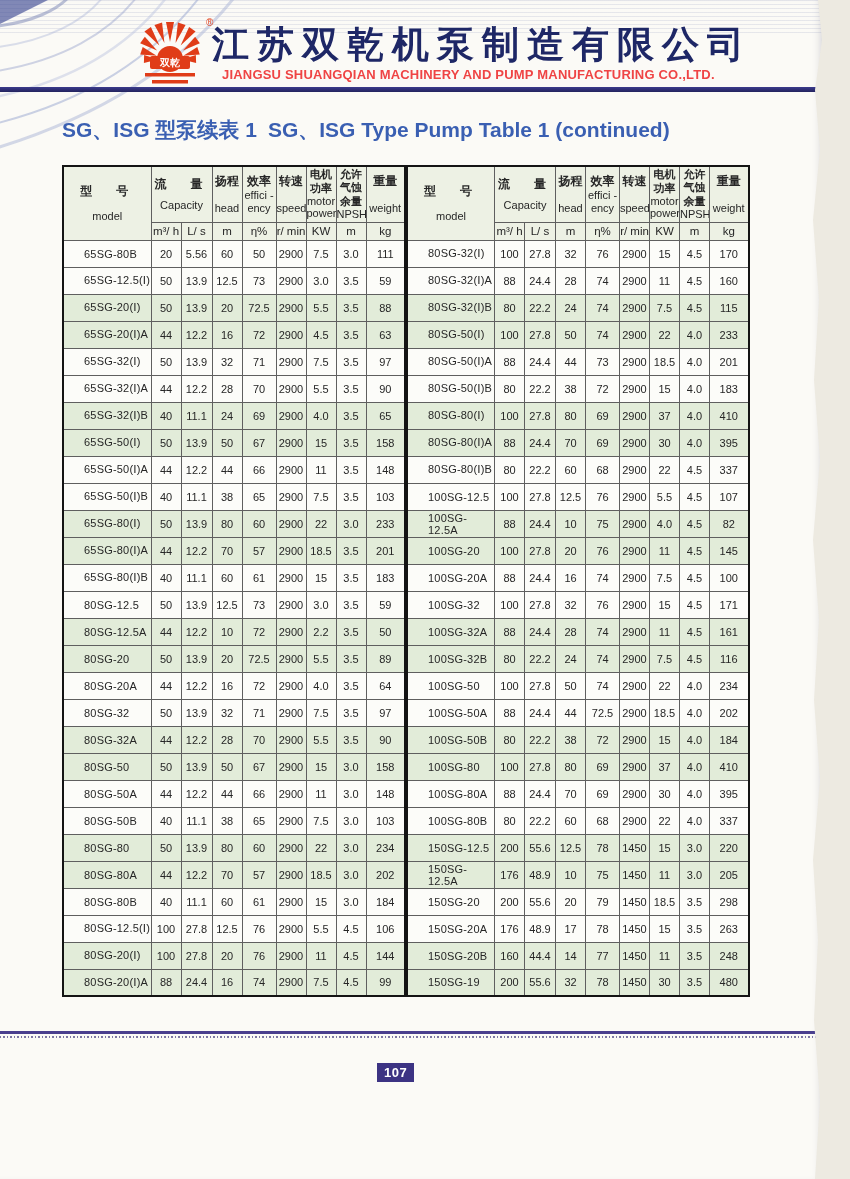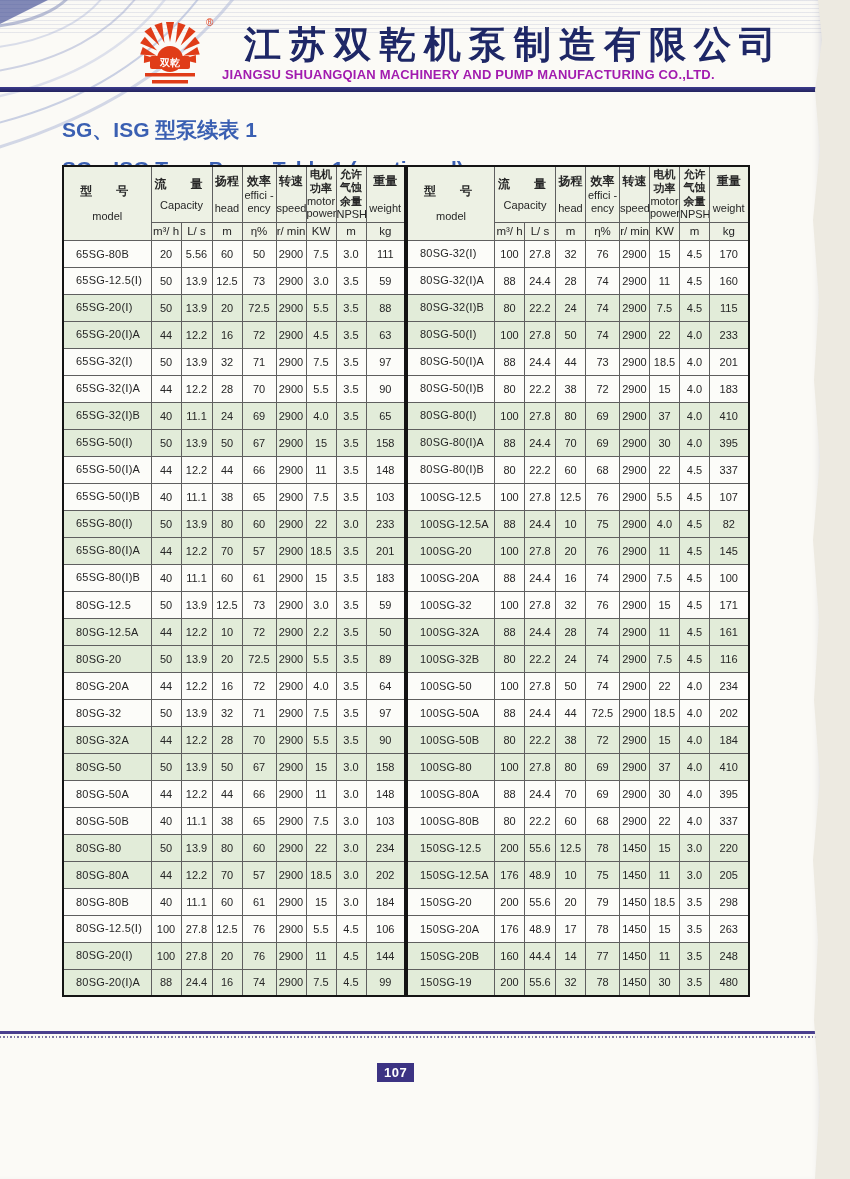--- a/index.html
+++ b/index.html
@@ -14,35 +14,35 @@
     clip-path:polygon(0 0,818px 0,822px 40px,815px 90px,820px 150px,813px 220px,819px 300px,814px 380px,820px 460px,813px 540px,819px 620px,814px 700px,820px 780px,813px 860px,818px 940px,814px 1020px,820px 1100px,815px 1179px,0 1179px);
     box-shadow:inset -7px 0 9px -6px rgba(90,90,120,.28);
   }
   .top-streaks{
     position:absolute;left:0;top:0;width:822px;height:34px;opacity:.5;
     background:repeating-linear-gradient(180deg, rgba(108,118,168,.30) 0 1px, rgba(255,255,255,0) 1px 4px);
   }
   .swirl{position:absolute;left:0;top:0;}
   .logo{position:absolute;left:126px;top:14px;}
   .company-cn{
-    position:absolute;left:244px;top:20px;width:480px;
+    position:absolute;left:212px;top:20px;width:480px;
     font-family:"DejaVu Serif", serif;font-weight:bold;font-size:37px;
     color:#1e2766;letter-spacing:8px;white-space:nowrap;
   }
   .company-en{
     position:absolute;left:222px;top:67px;width:480px;text-align:center;
-    font-size:13px;font-weight:bold;letter-spacing:.2px;color:#a21caf;white-space:nowrap;
+    font-size:13px;font-weight:bold;letter-spacing:.2px;color:#ef4444;white-space:nowrap;
   }
   .header-rule{
     position:absolute;left:0;top:87px;width:822px;height:5px;
     background:linear-gradient(180deg,#3b3b8c,#23235e);
   }
   .page-title{
     position:absolute;left:62px;top:116px;display:flex;gap:11px;
-    font-weight:bold;font-size:21px;color:#3a5fb2;white-space:nowrap;flex-direction:column;
+    font-weight:bold;font-size:21px;color:#3a5fb2;white-space:nowrap;
   }
   .table-wrap{position:absolute;left:62px;top:165px;display:flex;}
   table.pump-table{
     border-collapse:collapse;table-layout:fixed;width:342px;
     border:2px solid #141414;background:#fcfcf8;
   }
   table.pump-table.right-half{margin-left:-1px;border-left:3px solid #141414;}
   .pump-table th,.pump-table td{
     border:1px solid #5f5f5f;padding:0;text-align:center;vertical-align:middle;
     color:#262626;overflow:hidden;
@@ -55,21 +55,21 @@
   .pump-table tbody tr.white td{background:#fcfcf9;}
   .pump-table .cn{font-size:12px;font-weight:bold;line-height:1.2;}
   .pump-table .en{font-size:11px;line-height:1.15;}
   .th-model .cn{margin-bottom:12px;letter-spacing:6px;}
   .th-capacity .cn{margin-bottom:8px;letter-spacing:6px;text-align:center;}
   .th-head .cn,.th-speed .cn,.th-weight .cn{margin-bottom:14px;}
   .th-efficiency .cn{margin-bottom:1px;}
   .th-motor_power .cn,.th-npsh .cn{font-size:11px;}
   .pump-table th.unit{font-size:11.5px;font-weight:normal;}
   .pump-table td{font-size:11px;}
-  .pump-table td.model-cell{text-align:left;padding-left:12px;letter-spacing:.2px;font-size:11px;}
+  .pump-table td.model-cell{text-align:left;padding-left:20px;letter-spacing:.2px;font-size:11px;}
   .footer-rule{position:absolute;left:0;top:1031px;width:822px;height:3px;background:#4a3f8e;}
   .footer-dotted{
     position:absolute;left:0;top:1036px;width:822px;height:2px;
     background:repeating-linear-gradient(90deg,#7c76a3 0 1.5px, rgba(255,255,255,0) 1.5px 3.5px);
   }
   .page-badge{
     position:absolute;left:377px;top:1063px;
     background:#3c3383;color:#ffffff;font-size:13px;font-weight:bold;
     padding:2px 7px;letter-spacing:.5px;
   }

